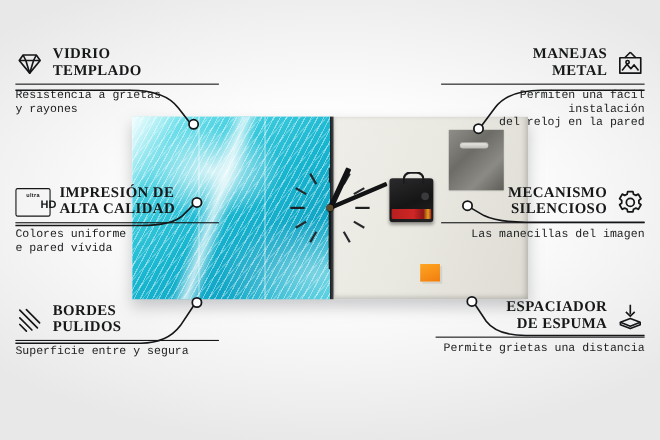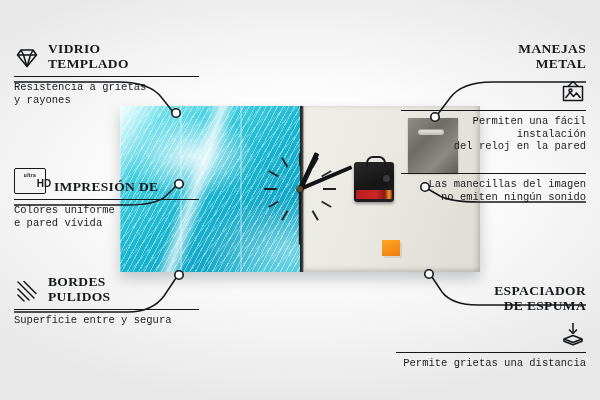--- a/index.html
+++ b/index.html
@@ -79,21 +79,21 @@
     border:2px solid #1a1a1c;border-bottom:none;border-radius:7px 7px 0 0;background:transparent;}
   .mech .batt{position:absolute;left:2px;bottom:3px;width:36px;height:9px;
     background:linear-gradient(90deg,#b81f1f 0%,#cf2626 55%,#8e1616 80%,#e0a41c 92%,#b81f1f 100%);border-radius:1px;}
   .mech .dial{position:absolute;right:4px;top:13px;width:7px;height:7px;border-radius:50%;background:#3a3a3c;}
   .foam{position:absolute;left:78px;bottom:16px;width:18px;height:16px;z-index:6;
     background:linear-gradient(160deg,#ffa521,#f07e10);box-shadow:2px 2px 0 rgba(0,0,0,.08);}
 
   
   .feature{position:absolute;width:185px;}
   .feature .head{display:flex;align-items:flex-end;gap:8px;}
-  .feature.right .head{flex-direction:column;justify-content:flex-end;}
+  .feature.right .head{justify-content:flex-end;}
   .ftitle{font-size:13.5px;line-height:14.5px;letter-spacing:.35px;color:#16181a;
     font-weight:700;font-variant:small-caps;text-transform:uppercase;}
   .feature.left .ftitle{text-align:left;}
   .feature.right .ftitle{text-align:right;}
   .rule{height:1.4px;background:#141618;margin:5px 0 4px;}
   .fdesc{font-size:10.5px;line-height:12.5px;color:#1b1d1f;font-family:Liberation Mono, monospace;}
   .feature.right .fdesc{text-align:right;}
   .ico{width:26px;height:26px;flex:0 0 26px;display:block;}
   .ico svg{display:block;width:26px;height:26px;}
 
@@ -216,21 +216,21 @@
     </div>
   </div>
 
   <div class="feature left" style="left:14px;top:168px;">
     <div class="head">
       <span class="hd">
         <span class="u">ultra</span>
         <span class="b">HD</span>
       </span>
       <span class="ftitle">
-        <span>IMPRESIÓN DE</span><br>
+        <span>IMPRESIÓN DE</span><br><span>ALTA CALIDAD</span>
       </span>
     </div>
     <div class="rule"></div>
     <div class="fdesc">
       <span>Colores uniforme</span><br><span>e pared vívida</span>
     </div>
   </div>
 
   <div class="feature left" style="left:14px;top:275px;">
     <div class="head">
@@ -270,27 +270,40 @@
           </svg>
       </span>
     </div>
     <div class="rule"></div>
     <div class="fdesc">
       <span>Permiten una fácil instalación</span><br><span>del reloj en la pared</span>
     </div>
   </div>
 
   <div class="feature right" style="left:401px;top:168px;">
-    <div class="rule"></div>
-    <div class="fdesc">
-      <span>Las manecillas del imagen</span><br><span>no emiten ningún sonido</span>
-    </div>
-  </div>
-
-  <div class="feature right" style="left:396px;top:272px;width:190px;margin-top:12px;">
+    <div class="head">
+      <span class="ftitle">
+        <span>MECANISMO</span><br><span>SILENCIOSO</span>
+      </span>
+      <span class="ico">
+        <svg viewBox="0 0 26 26">
+            <g fill="none" stroke="#141618" stroke-width="1.6" stroke-linejoin="round">
+          <path d="M10.6,3.2 h4.8 l.5,2.4 2.2,1.0 2.2,-1.1 2.4,4.2 -1.9,1.5 0,2.4 1.9,1.5 -2.4,4.2 -2.2,-1.1 -2.2,1.0 -.5,2.4 h-4.8 l-.5,-2.4 -2.2,-1.0 -2.2,1.1 -2.4,-4.2 1.9,-1.5 0,-2.4 -1.9,-1.5 2.4,-4.2 2.2,1.1 2.2,-1.0 z"></path>
+          <circle cx="13" cy="13" r="3.6"></circle>
+            </g>
+          </svg>
+      </span>
+    </div>
+    <div class="rule"></div>
+    <div class="fdesc">
+      <span>Las manecillas del imagen</span><br>
+    </div>
+  </div>
+
+  <div class="feature right" style="left:396px;top:272px;width:190px;">
     <div class="head">
       <span class="ftitle">
         <span>ESPACIADOR</span><br><span>DE ESPUMA</span>
       </span>
       <span class="ico">
         <svg viewBox="0 0 26 26">
             <g fill="none" stroke="#141618" stroke-width="1.5" stroke-linejoin="round">
           <path d="M13,2 v9"></path>
               <path d="M9,8.5 L13,12.5 L17,8.5"></path>
           <path d="M13,14.5 L22,18 L13,21.5 L4,18 Z"></path>

